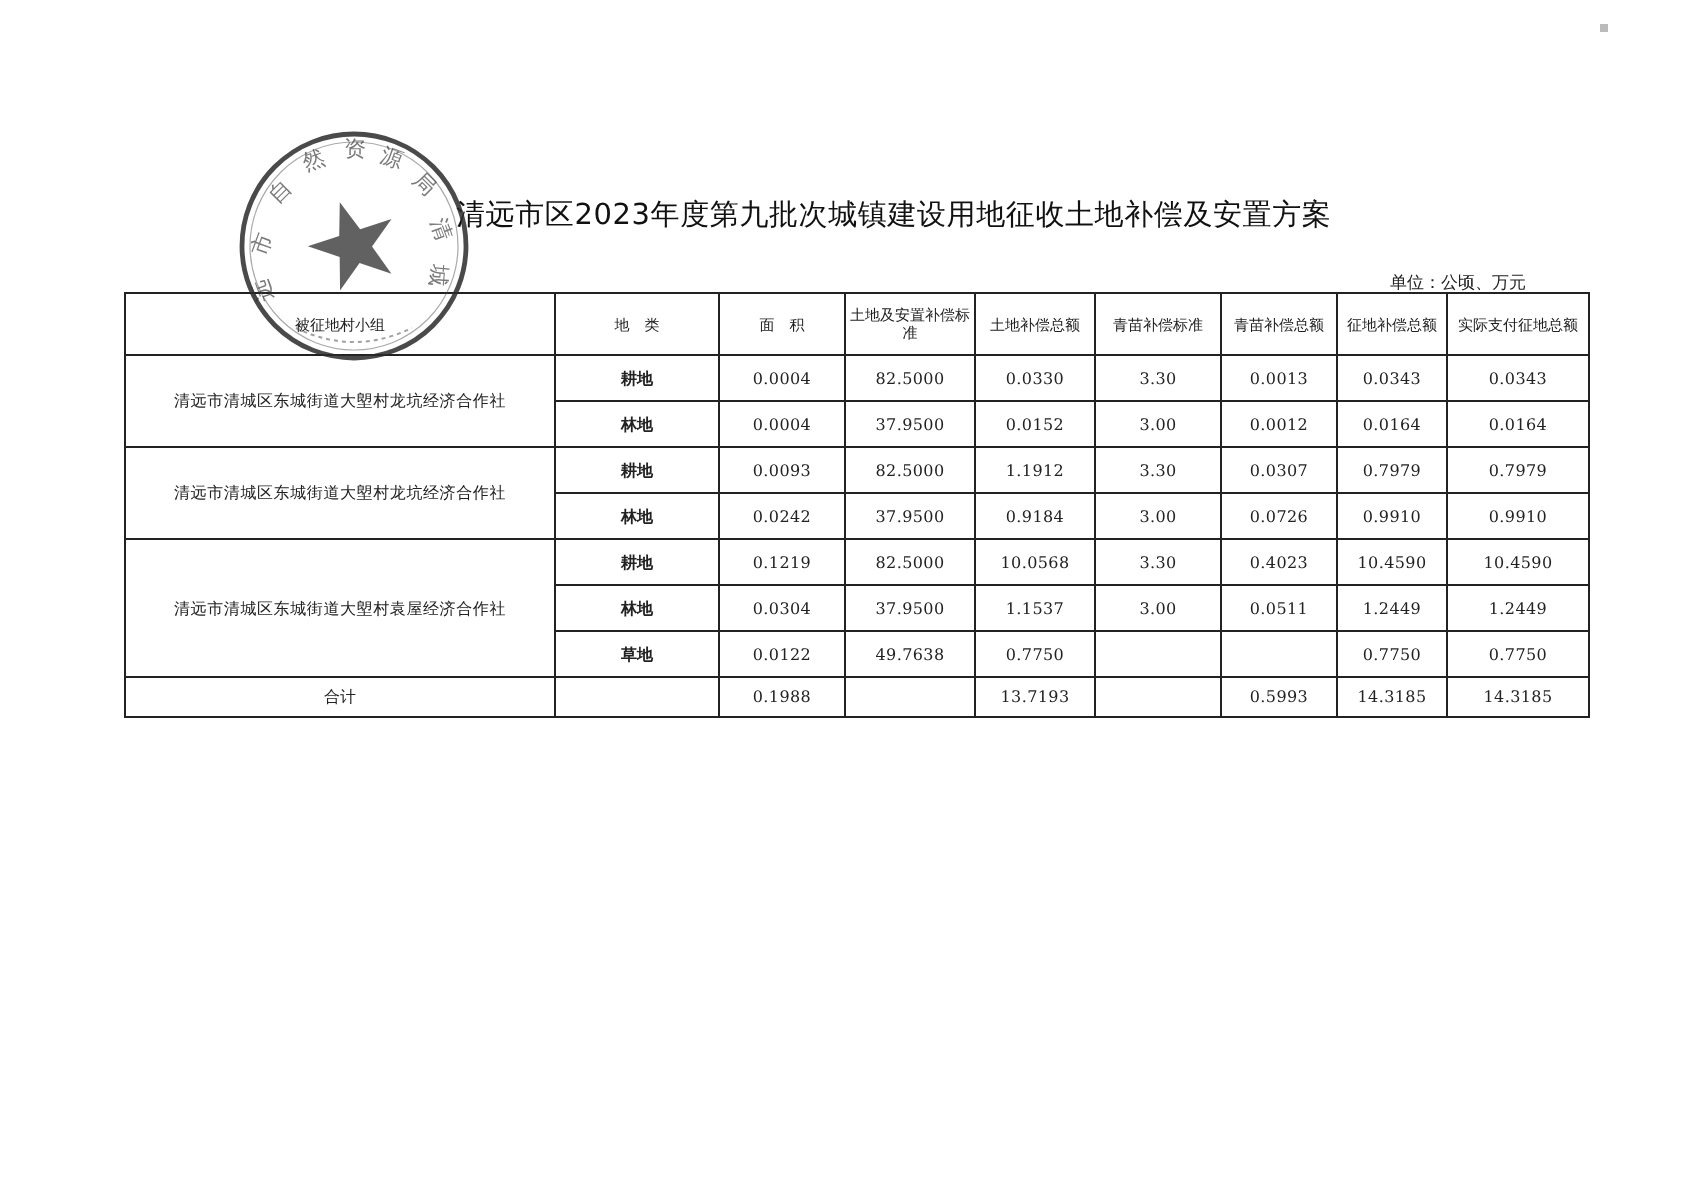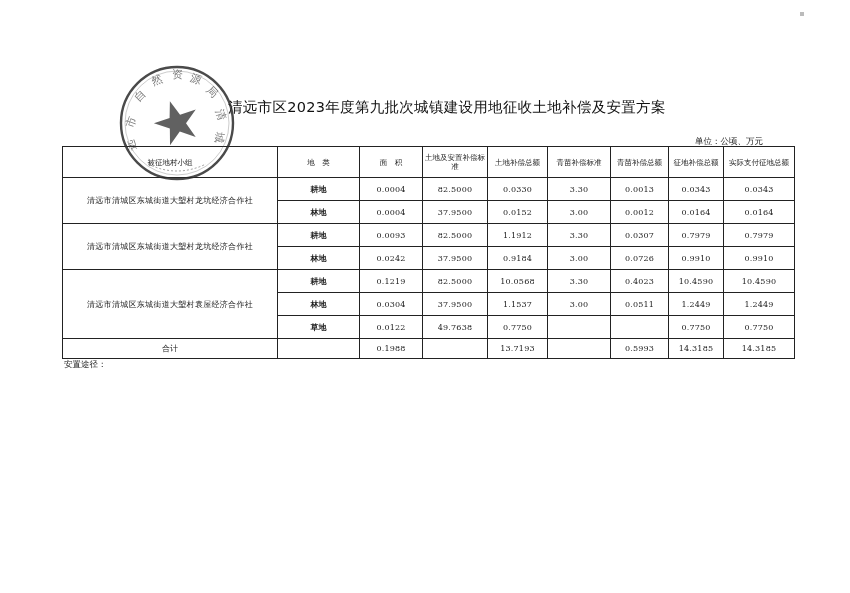--- a/index.html
+++ b/index.html
@@ -155,21 +155,20 @@
     <td class="num">13.7193</td>
     <td class="num"></td>
     <td class="num">0.5993</td>
     <td class="num">14.3185</td>
     <td class="num">14.3185</td>
   </tr>
 </tbody>
   </table>
 
 <div class="notes">
-  <div>安置途径：</div>
 </div>
 
 <svg class="stamp" viewBox="0 0 118 118">
   <circle cx="59" cy="59" r="56" fill="none" stroke="#2a2a2a" stroke-width="2.4" opacity="0.85"></circle>
   <circle cx="59" cy="59" r="52" fill="none" stroke="#555" stroke-width="0.6" opacity="0.5"></circle>
   <polygon points="59,36 64.5,52 81,52 67.5,62 72.5,78 59,68 45.5,78 50.5,62 37,52 53.5,52" fill="#3a3a3a" opacity="0.8" transform="rotate(-18 59 59)"></polygon>
   <g fill="#333" opacity="0.65" font-size="11" font-family="DejaVu Serif, serif">
     <text x="10" y="62" transform="rotate(-70 14 60)">市</text>
     <text x="18" y="36" transform="rotate(-45 22 34)">自</text>
     <text x="34" y="20" transform="rotate(-20 38 18)">然</text>

